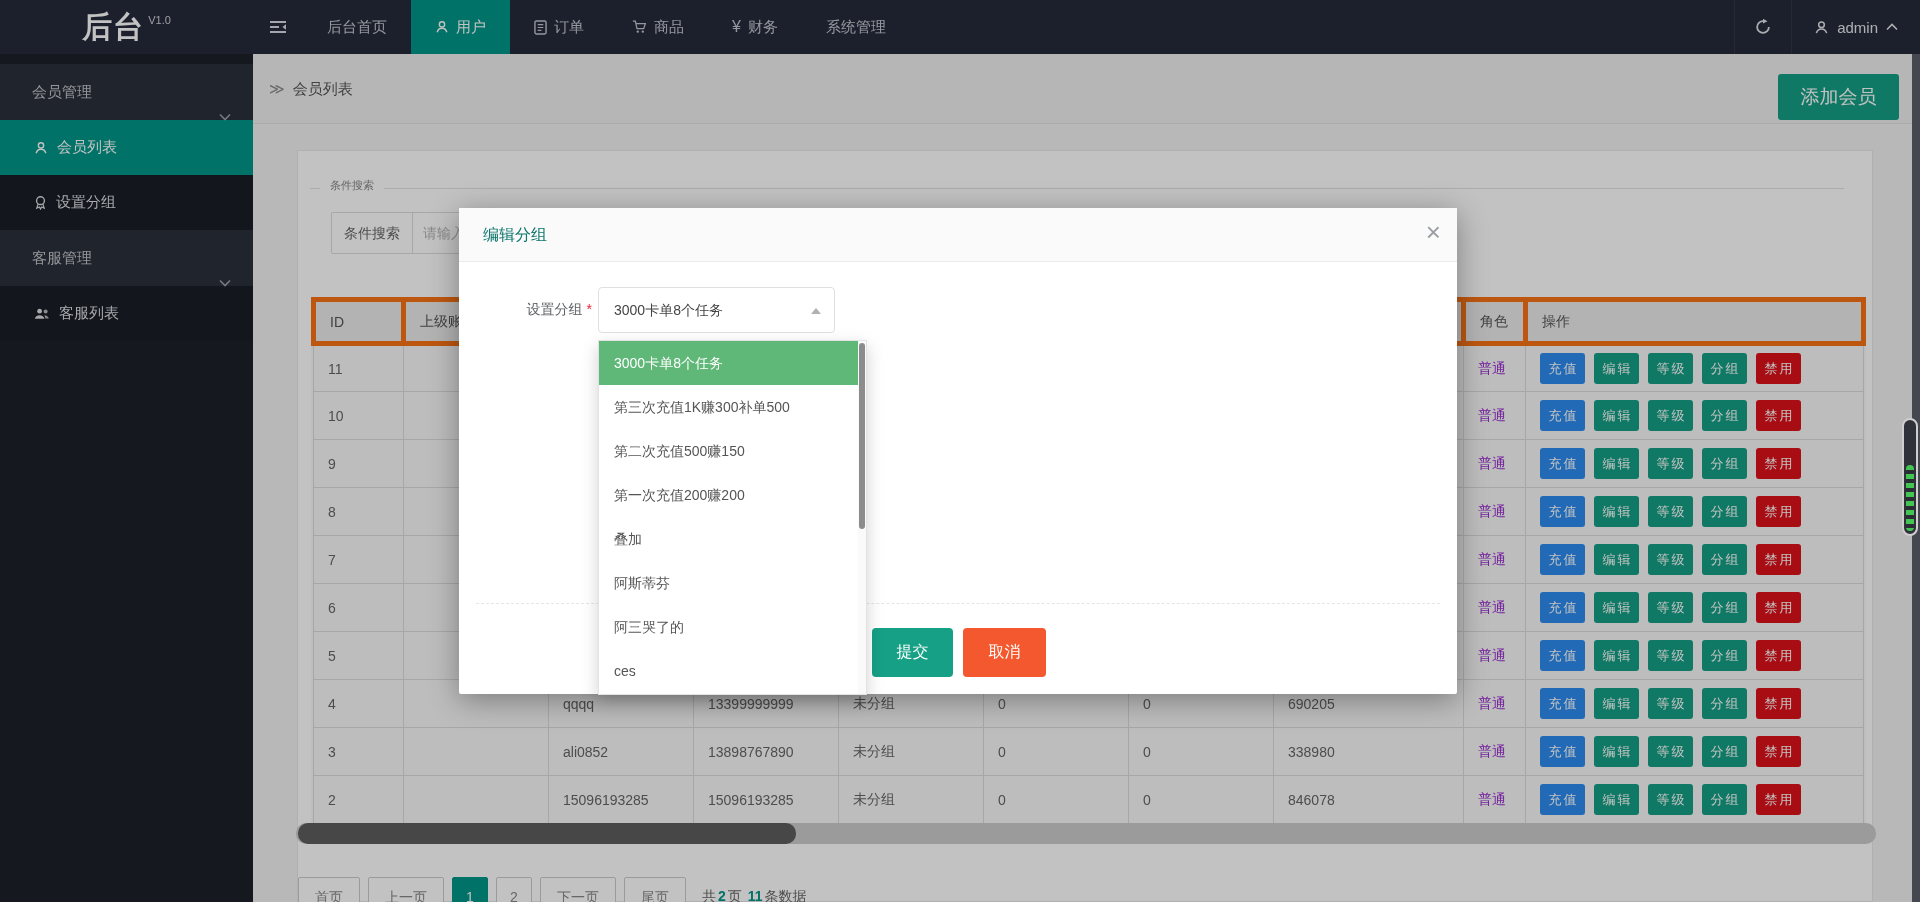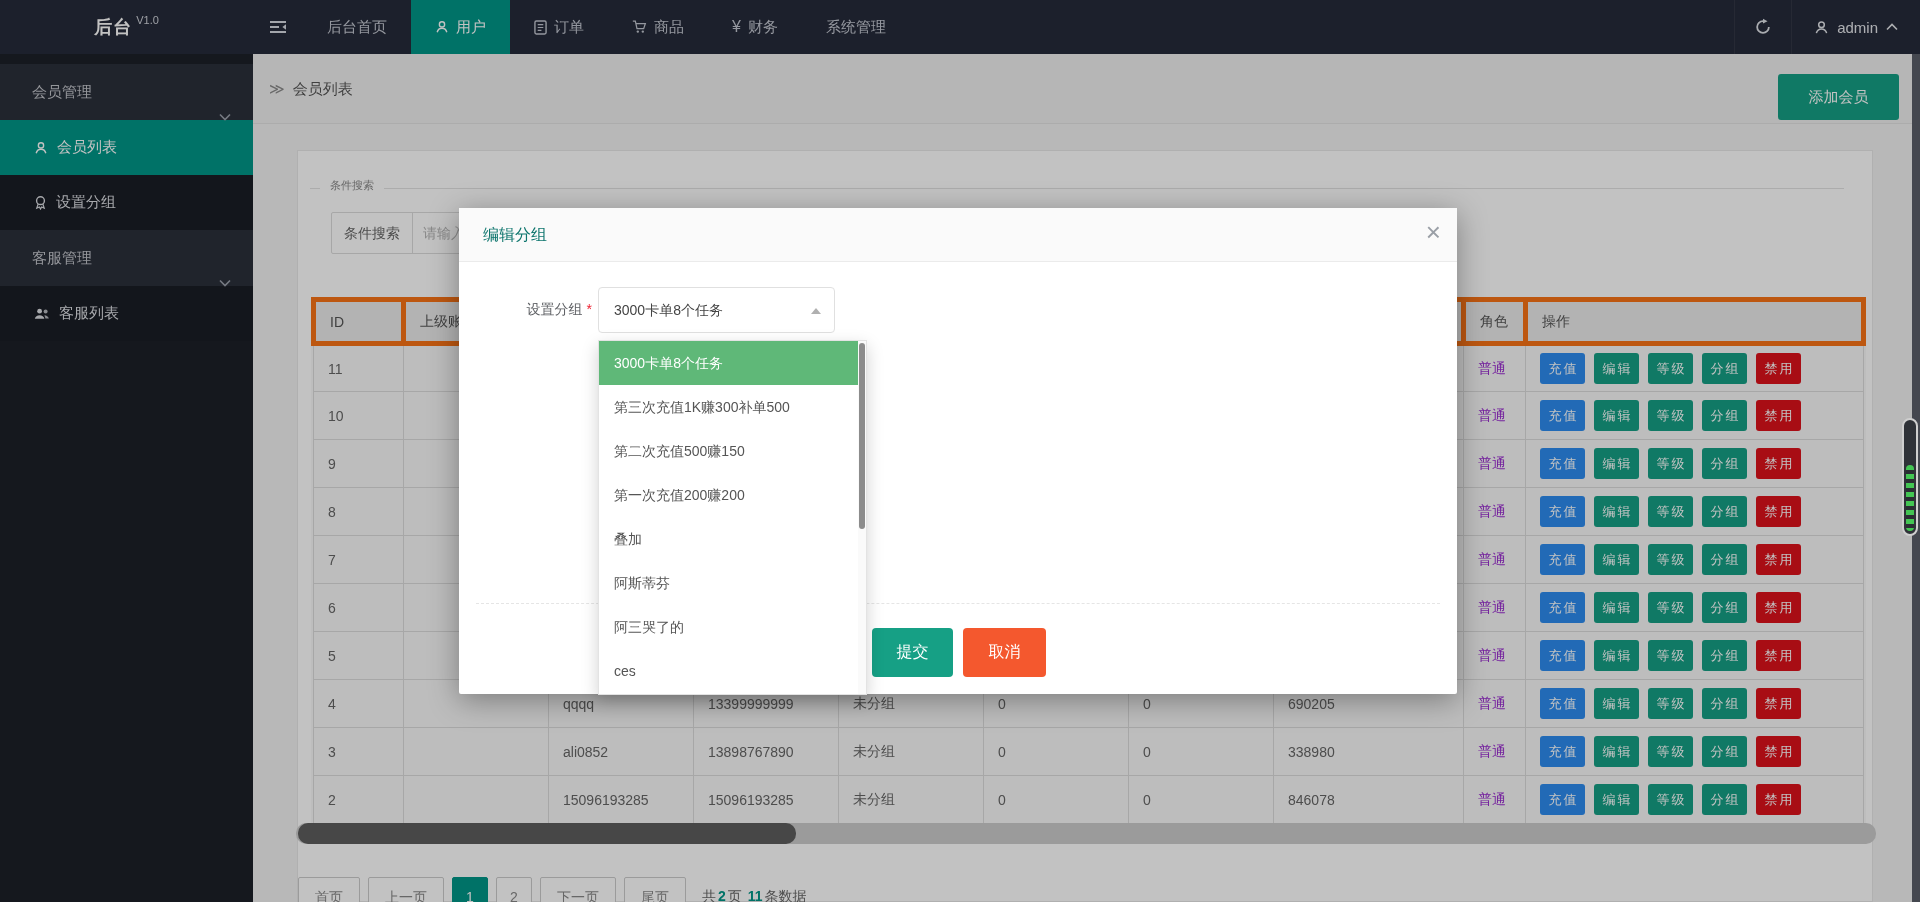--- a/index.html
+++ b/index.html
@@ -3,21 +3,21 @@
 <meta charset="utf-8">
 <style>
   * { margin:0; padding:0; box-sizing:border-box; }
   html,body { width:1920px; height:902px; }
   body { font-family:"Liberation Sans","DejaVu Sans",sans-serif; font-size:14px; }
   .page { position:relative; width:1920px; height:902px; overflow:hidden; background:#f2f2f2; }
 
   
   .navbar { position:absolute; left:0; top:0; width:100%; height:54px; background:#262b3a; z-index:10; display:flex; align-items:stretch; }
   .logo-area { width:253px; display:flex; align-items:center; justify-content:center; color:#fff; }
-  .logo-text { font-size:18px; font-weight:bold; letter-spacing:1px; }
+  .logo-text { font-size:30px; font-weight:bold; letter-spacing:1px; }
   .logo-ver { font-size:11px; color:#cfd2da; margin-left:4px; position:relative; top:-7px; }
   .hamburger { display:flex; align-items:center; padding:0 16px; color:#d7dae2; cursor:pointer; }
   .nav-items { display:flex; align-items:stretch; }
   .nav-item { display:flex; align-items:center; gap:7px; padding:0 24px; color:#c3c7d1; font-size:15px; cursor:pointer; }
   .nav-item.active { background:var(--accent); color:#fff; }
   .nav-right { margin-left:auto; display:flex; align-items:stretch; }
   .nav-refresh { width:58px; display:flex; align-items:center; justify-content:center; color:#dfe2e8; border-left:1px solid rgba(255,255,255,.06); border-right:1px solid rgba(255,255,255,.06); cursor:pointer; }
   .nav-admin { display:flex; align-items:center; gap:8px; padding:0 22px; color:#e3e5ea; font-size:15px; cursor:pointer; }
   .icon { display:inline-flex; align-items:center; justify-content:center; line-height:0; }
   .icon .glyph { font-size:16px; line-height:1; }
@@ -26,21 +26,21 @@
   .sidebar { position:absolute; left:0; top:54px; width:253px; bottom:0; background:#1c2028; padding-top:10px; z-index:10; }
   .sb-group { position:relative; height:56px; line-height:56px; background:#2b303b; color:#c3c5cb; padding-left:32px; font-size:15px; cursor:pointer; }
   .sb-group .chev { position:absolute; right:22px; top:24px; color:#9ba0ab; }
   .sb-item { height:55px; display:flex; align-items:center; gap:9px; padding-left:34px; background:#1a1d25; color:#dcdee3; font-size:15px; cursor:pointer; }
   .sb-item.active { background:var(--accent); color:#fff; }
 
   
   .crumb { position:absolute; left:253px; top:54px; right:0; height:70px; background:#f0f0f0; border-bottom:1px solid #e2e2e2; z-index:5; }
   .crumb-inner { position:absolute; left:16px; top:0; height:70px; display:flex; align-items:center; gap:8px; color:#555; font-size:15px; }
   .crumb-arrow { color:#8a8a8a; font-size:15px; }
-  .add-btn { position:absolute; right:21px; top:20px; width:121px; height:46px; background:var(--btn_green); color:#fff; border:none; border-radius:3px; font-size:15px; cursor:pointer; font-family:inherit; }
+  .add-btn { position:absolute; right:21px; top:20px; width:121px; height:46px; background:var(--btn_green); color:#fff; border:none; border-radius:3px; font-size:19px; cursor:pointer; font-family:inherit; }
 
   
   .card { position:absolute; left:297px; top:150px; width:1576px; bottom:0; background:#fff; border:1px solid #e8e8e8; }
   .fieldset-line { position:absolute; left:12px; right:28px; top:37px; border-top:1px solid #e3e3e3; }
   .fieldset-legend { position:absolute; left:22px; top:27px; background:#fff; padding:0 10px; color:#888; font-size:11px;text-align:right; }
   .search-group { position:absolute; left:33px; top:61px; height:42px; display:flex; border:1px solid #dcdcdc; border-radius:2px; background:#fff; }
   .search-label { padding:0 12px; line-height:40px; color:#666; border-right:1px solid #dcdcdc; font-size:14px; }
   .search-input { width:160px; border:none; outline:none; padding:0 10px; font-size:14px; color:#333; font-family:inherit; }
   .search-input::placeholder { color:#b5b5b5; }
 

